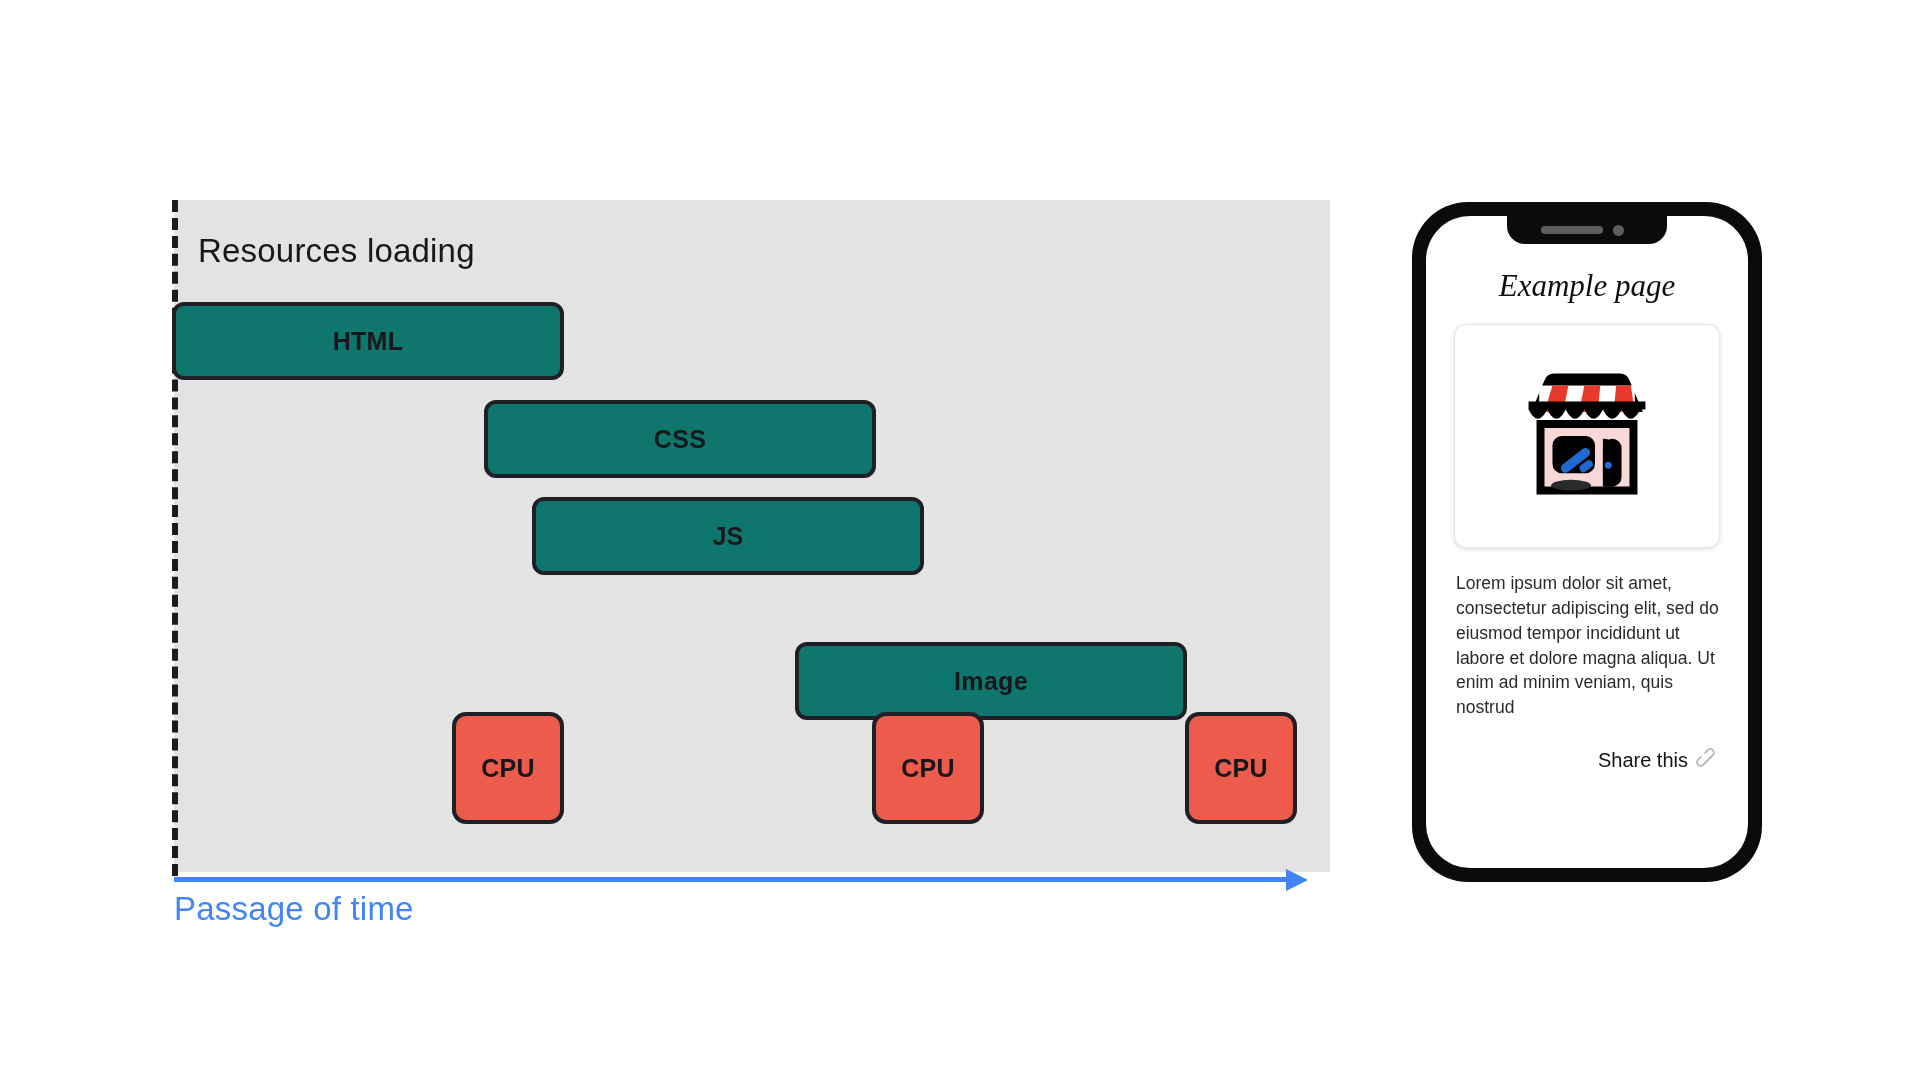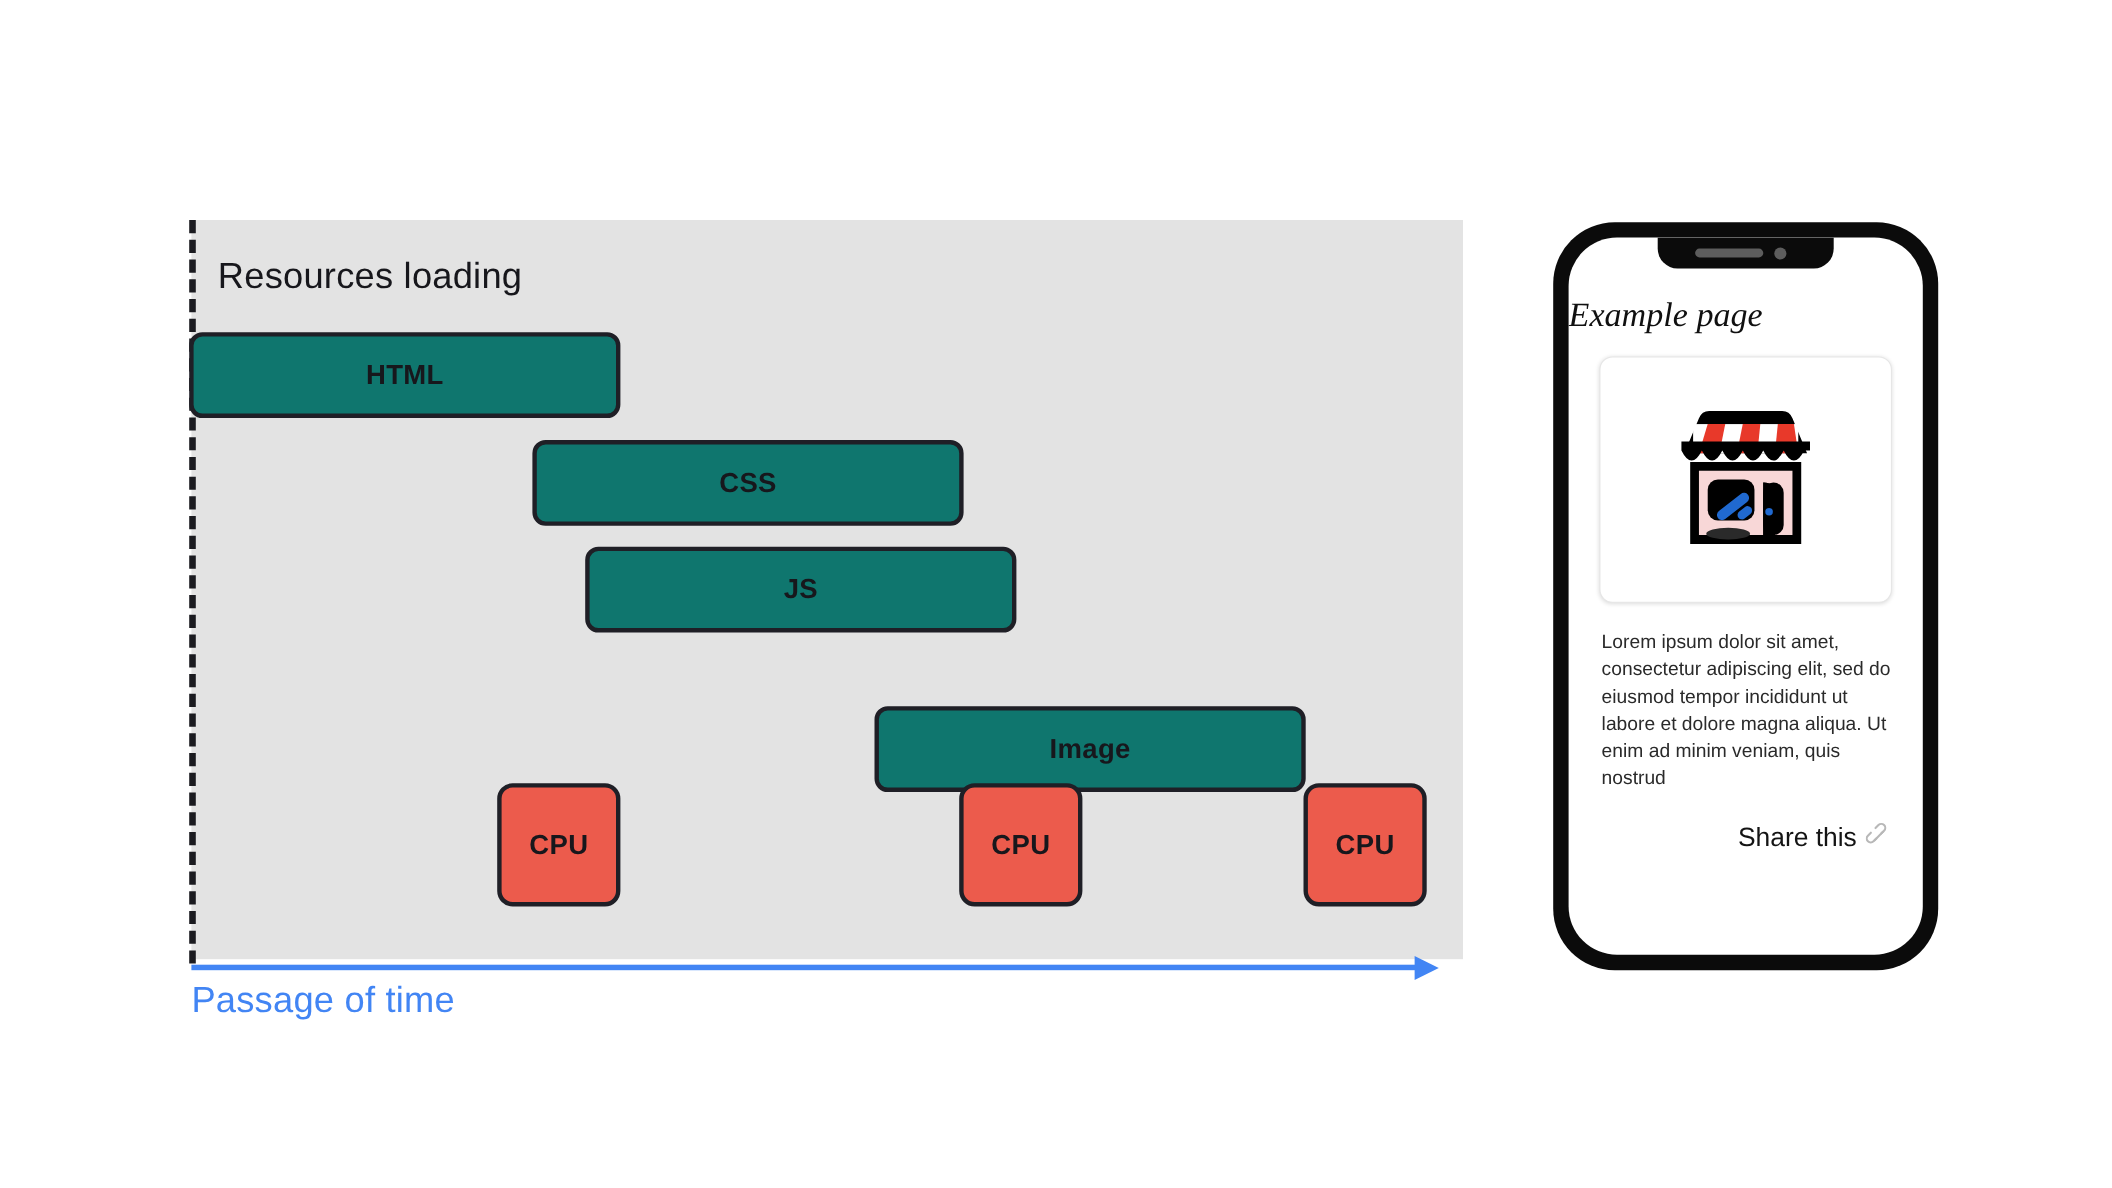--- a/index.html
+++ b/index.html
@@ -137,20 +137,21 @@
     left: 106px; top: 9px;
     width: 11px; height: 11px;
     border-radius: 50%;
     background: #5d5d5d;
   }
 
   #page-heading {
     position: absolute;
     left: 0; right: 0;
     top: 52px;
+    text-align: center;
     font-family: "Liberation Serif", serif;
     font-style: italic;
     font-size: 31px;
     color: #101010;
   }
 
   #image-card {
     position: absolute;
     left: 28px;
     top: 108px;
@@ -174,23 +175,23 @@
     font-size: 17.5px;
     line-height: 1.42;
     color: #2a2a2a;
   }
 
   #share-row {
     position: absolute;
     right: 28px;
     top: 532px;
     display: flex;
-    align-items: flex-start;
+    align-items: flex-end;
     gap: 8px;
-    font-size: 24px;
+    font-size: 20px;
     color: #141414;
   }
   #link-icon { display: block; }
 </style>
 </head>
 <body>
 
 <div id="stage">
 
   <div id="timeline-panel"></div>

